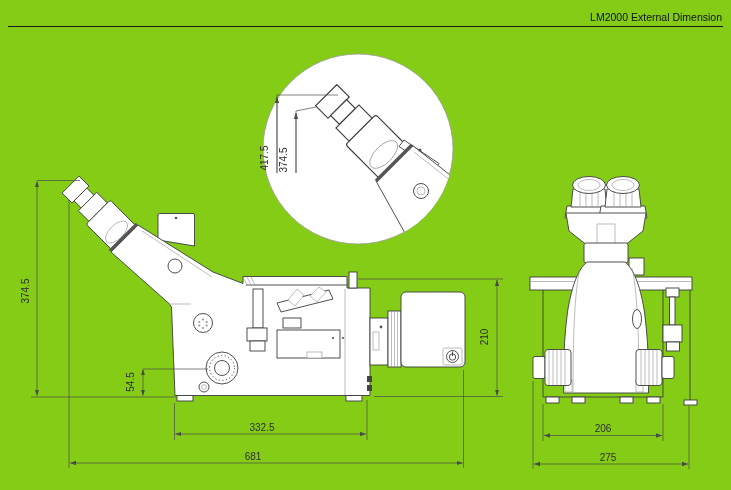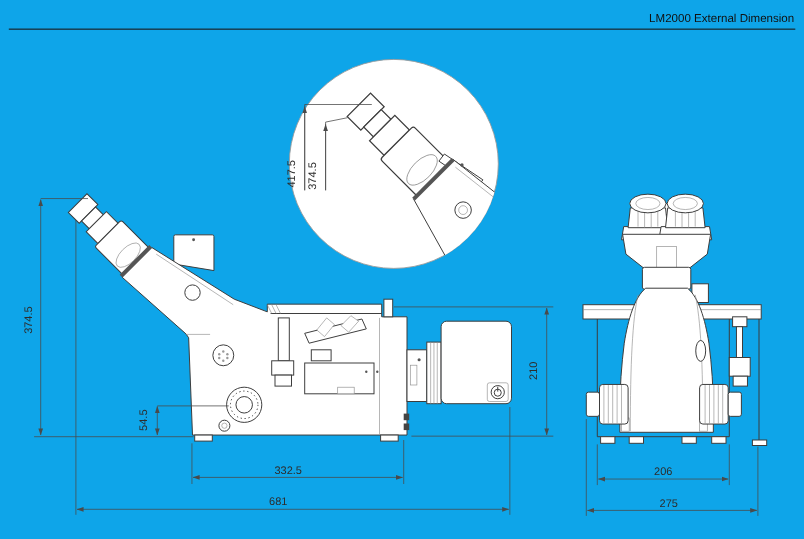--- a/index.html
+++ b/index.html
@@ -1,16 +1,16 @@
 <!DOCTYPE html>
 <html><head>
 <meta charset="utf-8">
 <style>
   html,body{margin:0;padding:0;background:#fff;}
-  .page{position:relative;width:731px;height:490px;background:#0ea5e9;overflow:hidden;
+  .page{position:relative;width:731px;height:490px;background:#84cc16;overflow:hidden;
         font-family:"Liberation Sans", sans-serif;}
   .title{position:absolute;top:11px;right:9px;font-size:10.5px;color:#111;letter-spacing:0;}
   .rule{position:absolute;top:26px;left:8px;right:8px;border-top:1.3px solid #1a1a1a;height:0;}
   svg{position:absolute;left:0;top:0;}
   .s  {stroke:#3c3c3c;stroke-width:0.9;fill:#fff;}
   .sn {stroke:#3c3c3c;stroke-width:0.9;fill:none;}
   .thin{stroke:#8f8f8f;stroke-width:0.6;fill:none;}
   .thinf{stroke:#8f8f8f;stroke-width:0.6;fill:#fff;}
   .thick{stroke:#555;stroke-width:3.6;fill:none;}
   .dim{stroke:#4a4a4a;stroke-width:0.7;fill:none;}

